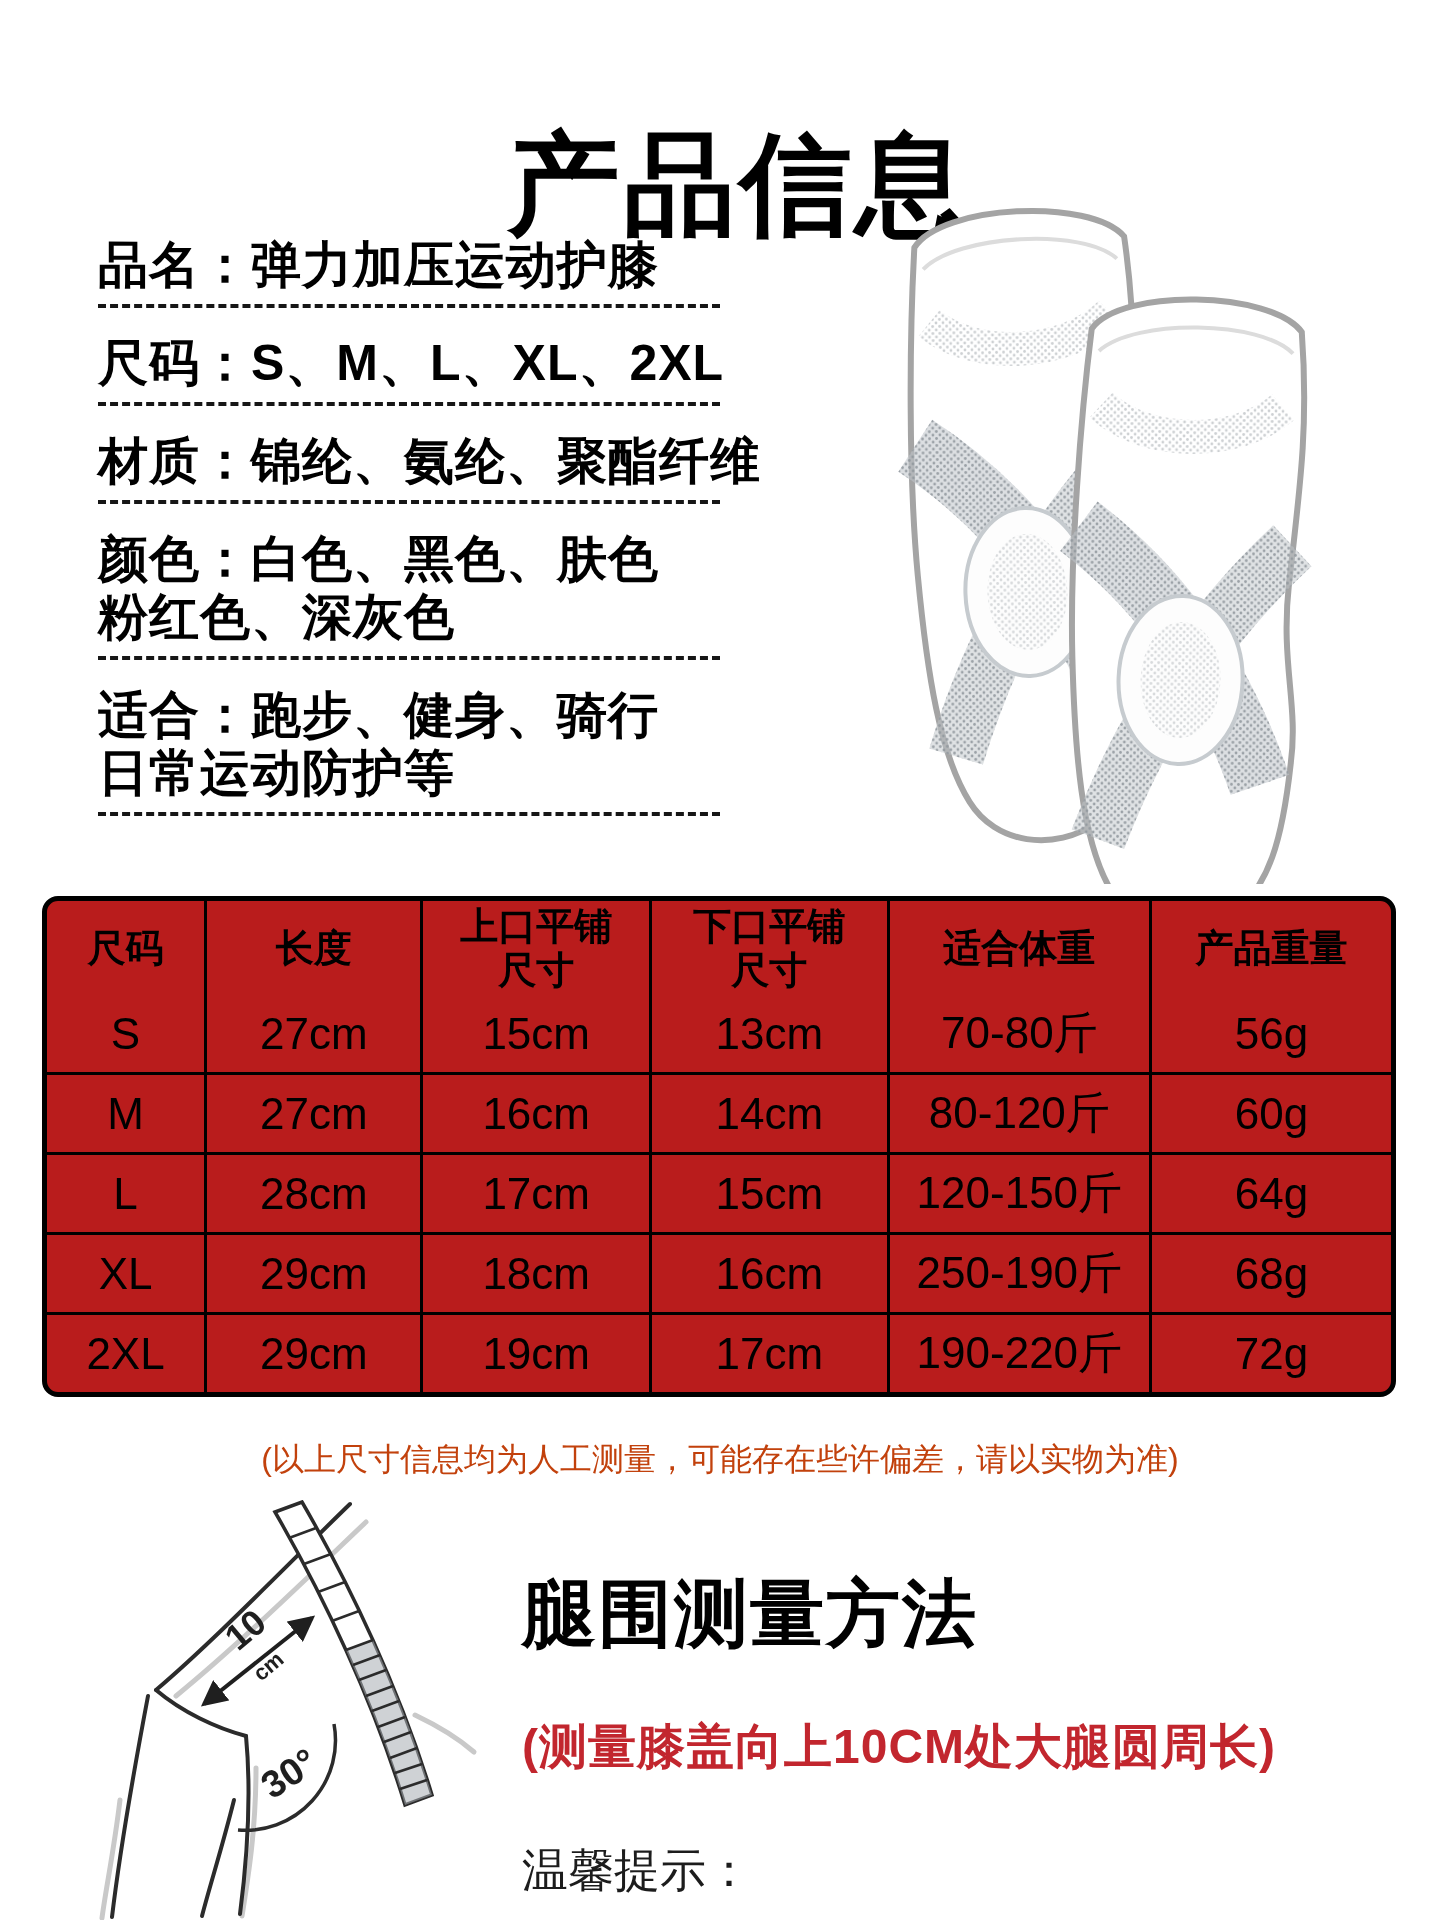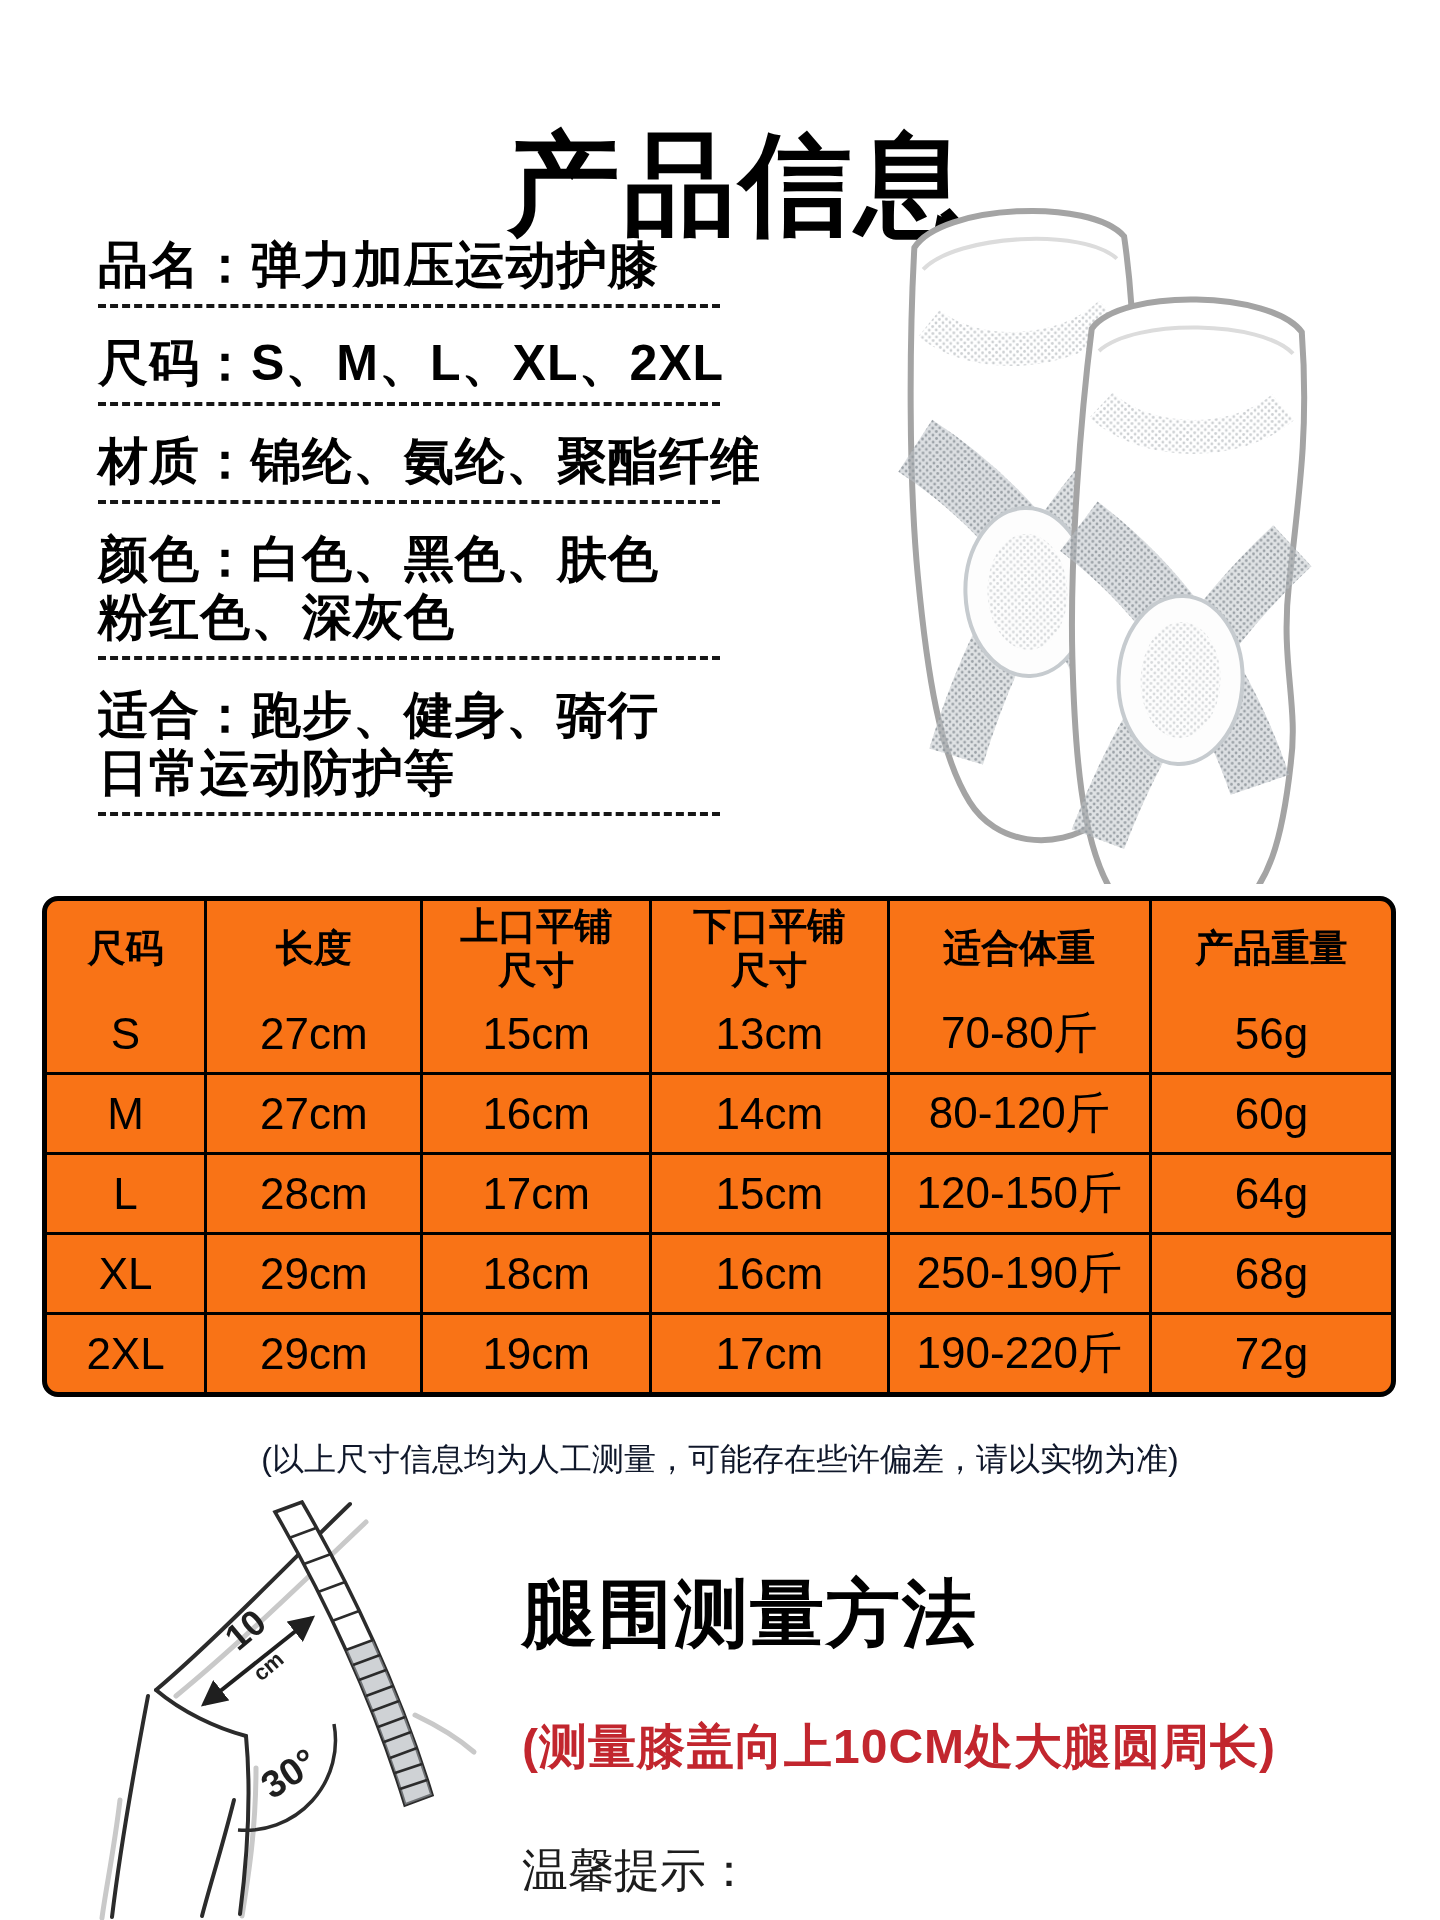--- a/index.html
+++ b/index.html
@@ -34,41 +34,41 @@
     margin: 12px 0 28px 0; height: 0;
   }
 
   
   .product-art { position: absolute; top: 184px; left: 878px; width: 440px; height: 700px; }
 
   
   .size-table-wrap {
     position: absolute; top: 896px; left: 42px; width: 1354px;
     border: 5px solid #000; border-radius: 16px;
-    overflow: hidden; background: #f97316;
+    overflow: hidden; background: #b91c1c;
     box-sizing: border-box;
   }
   table.size-table { width: 100%; border-collapse: collapse; table-layout: fixed; }
   .size-table th, .size-table td {
     border: 3px solid #000;
     text-align: center; vertical-align: middle; padding: 0;
   }
   .size-table th {
     height: 94px; font-size: 38px; font-weight: 700;
     white-space: pre-line; line-height: 44px;
   }
   .size-table td { height: 77px; font-size: 44px; font-weight: 400; }
   .size-table tr:first-child > * { border-top: none; }
   .size-table tr:last-child > * { border-bottom: none; }
   .size-table tr > *:first-child { border-left: none; }
   .size-table tr > *:last-child { border-right: none; }
 
   .table-note {
     position: absolute; top: 1438px; left: 0; right: 0;
-    text-align: center; font-size: 32px; font-weight: 500; color: #0f172a;
+    text-align: center; font-size: 32px; font-weight: 500; color: #c2410c;
   }
 
   
   .measure-diagram { position: absolute; top: 1500px; left: 50px; width: 428px; height: 420px; }
   .measure-info { position: absolute; top: 1514px; left: 522px; width: 890px; }
   .measure-title { font-size: 74px; font-weight: 900; letter-spacing: 2px; line-height: 1.05; }
   .measure-red { margin-top: 24px; font-size: 48px; font-weight: 700; color: #c2262e; letter-spacing: 1px; }
   .tips-title { margin-top: 61px; font-size: 46px; font-weight: 500; color: #1c1c1c; }
   .tip-line { margin-top: 28px; font-size: 34px; font-weight: 400; color: #222; letter-spacing: 0.5px; }
 

